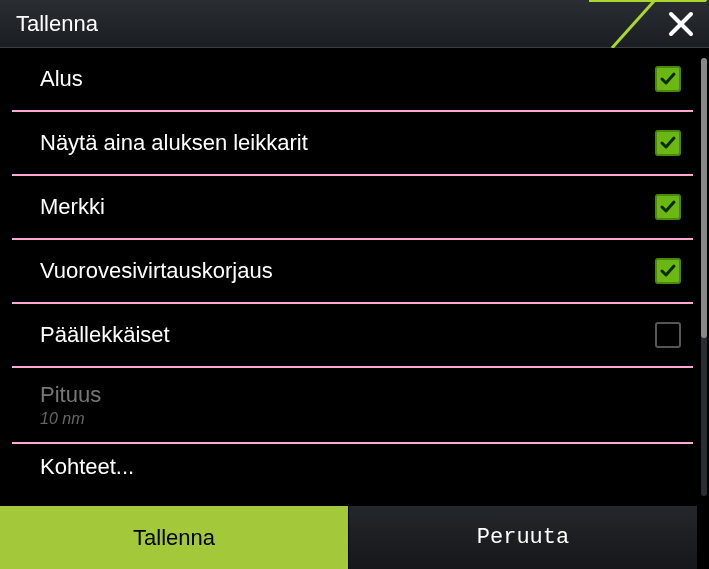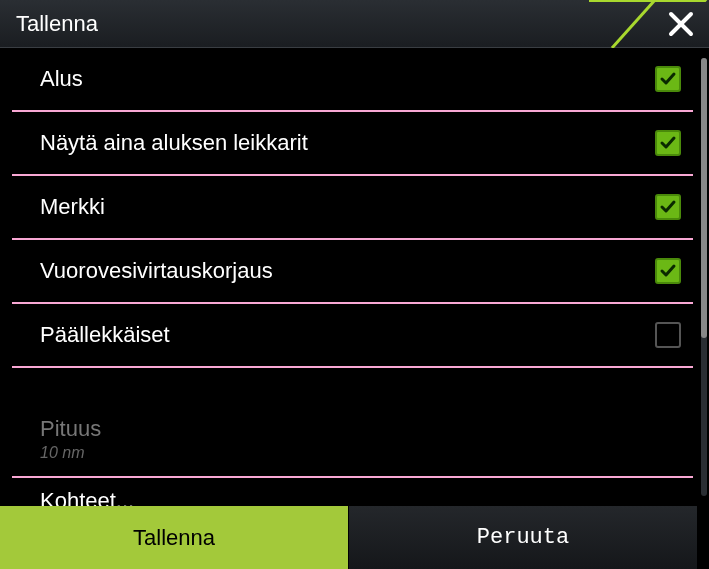--- a/index.html
+++ b/index.html
@@ -101,21 +101,20 @@
 .list-item.last {
   border-bottom: none;
 }
 .item-text {
   color: #fff;
   font-size: 22px;
   font-weight: 400;
 }
 .item-text.dim {
   color: #777;
-  margin-top: 34px;
 }
 .item-subtext {
   color: #666;
   font-size: 16px;
   margin-top: 2px;
   font-style: italic;
 }
 .item-col {
   display: flex;
   flex-direction: column;

